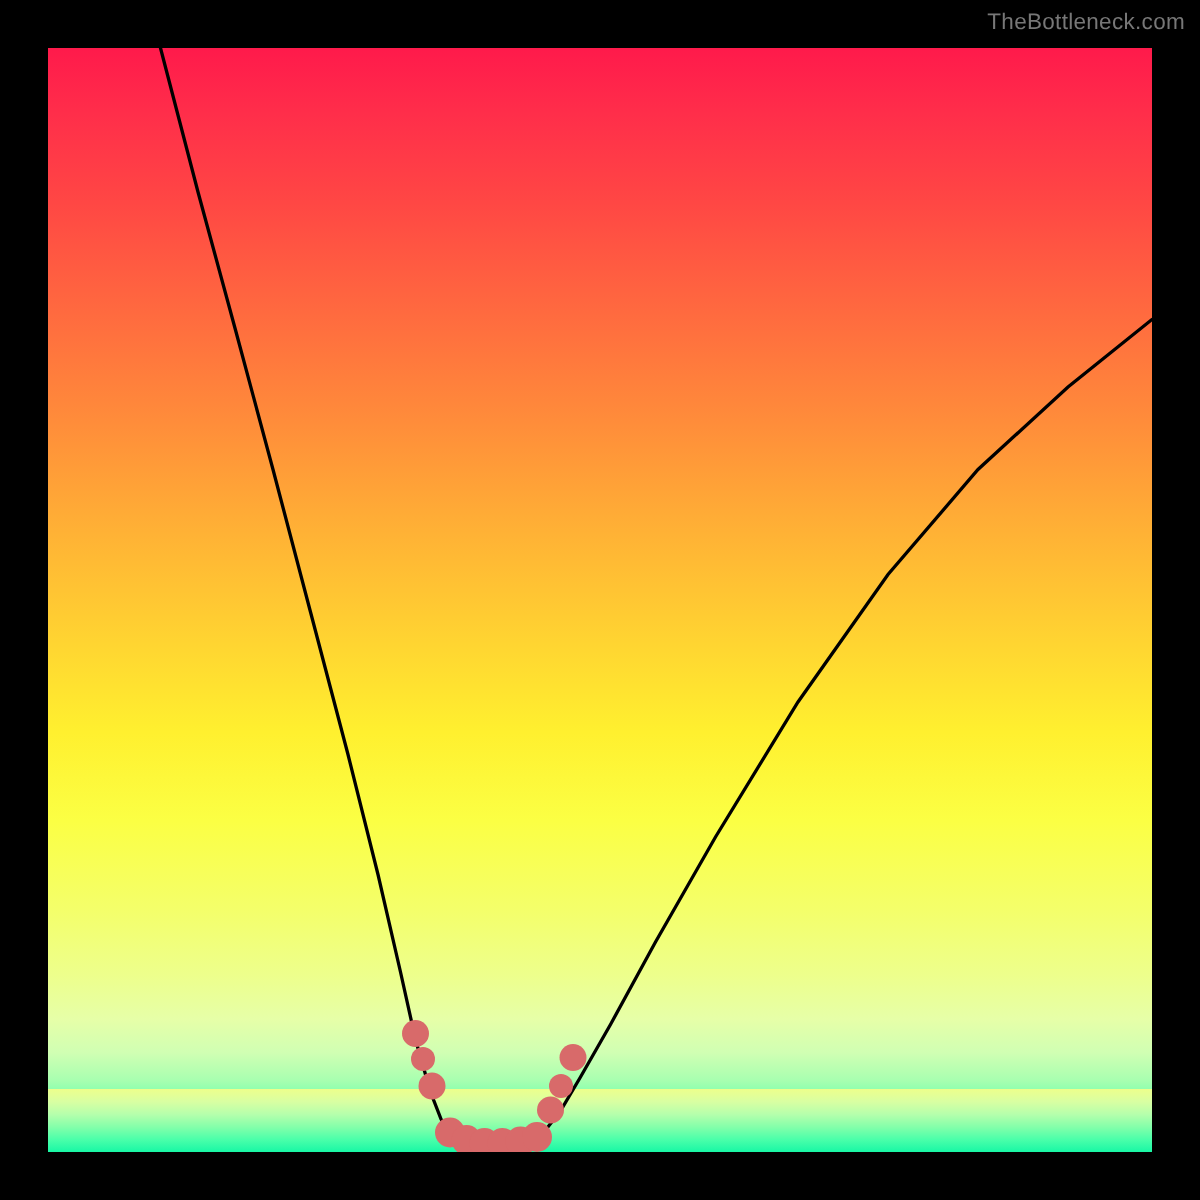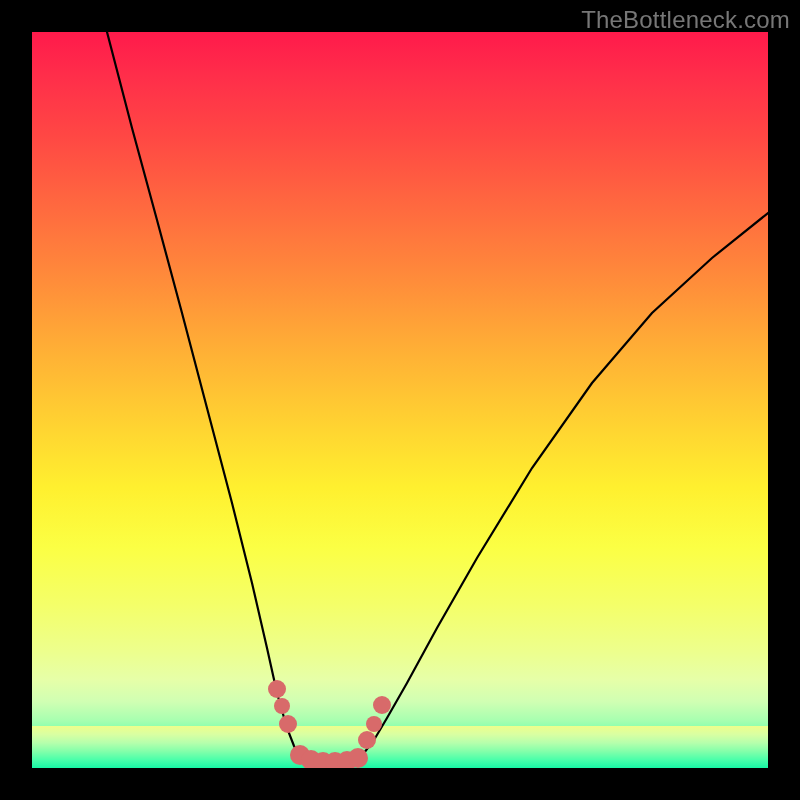--- a/index.html
+++ b/index.html
@@ -63,21 +63,21 @@
       #84ffaa 60%,
       #4bffaa 80%,
       #18f7a5 100%
     );
   }
   .attribution {
     position: absolute;
     top: 6px;
     right: 10px;
     color: #777;
-    font-size: 24px;
+    font-size: 15px;
     font-weight: 500;
     letter-spacing: 0.2px;
   }
   svg.curves {
     position: absolute;
     inset: 0;
   }
 </style>
 </head>
 <body>

